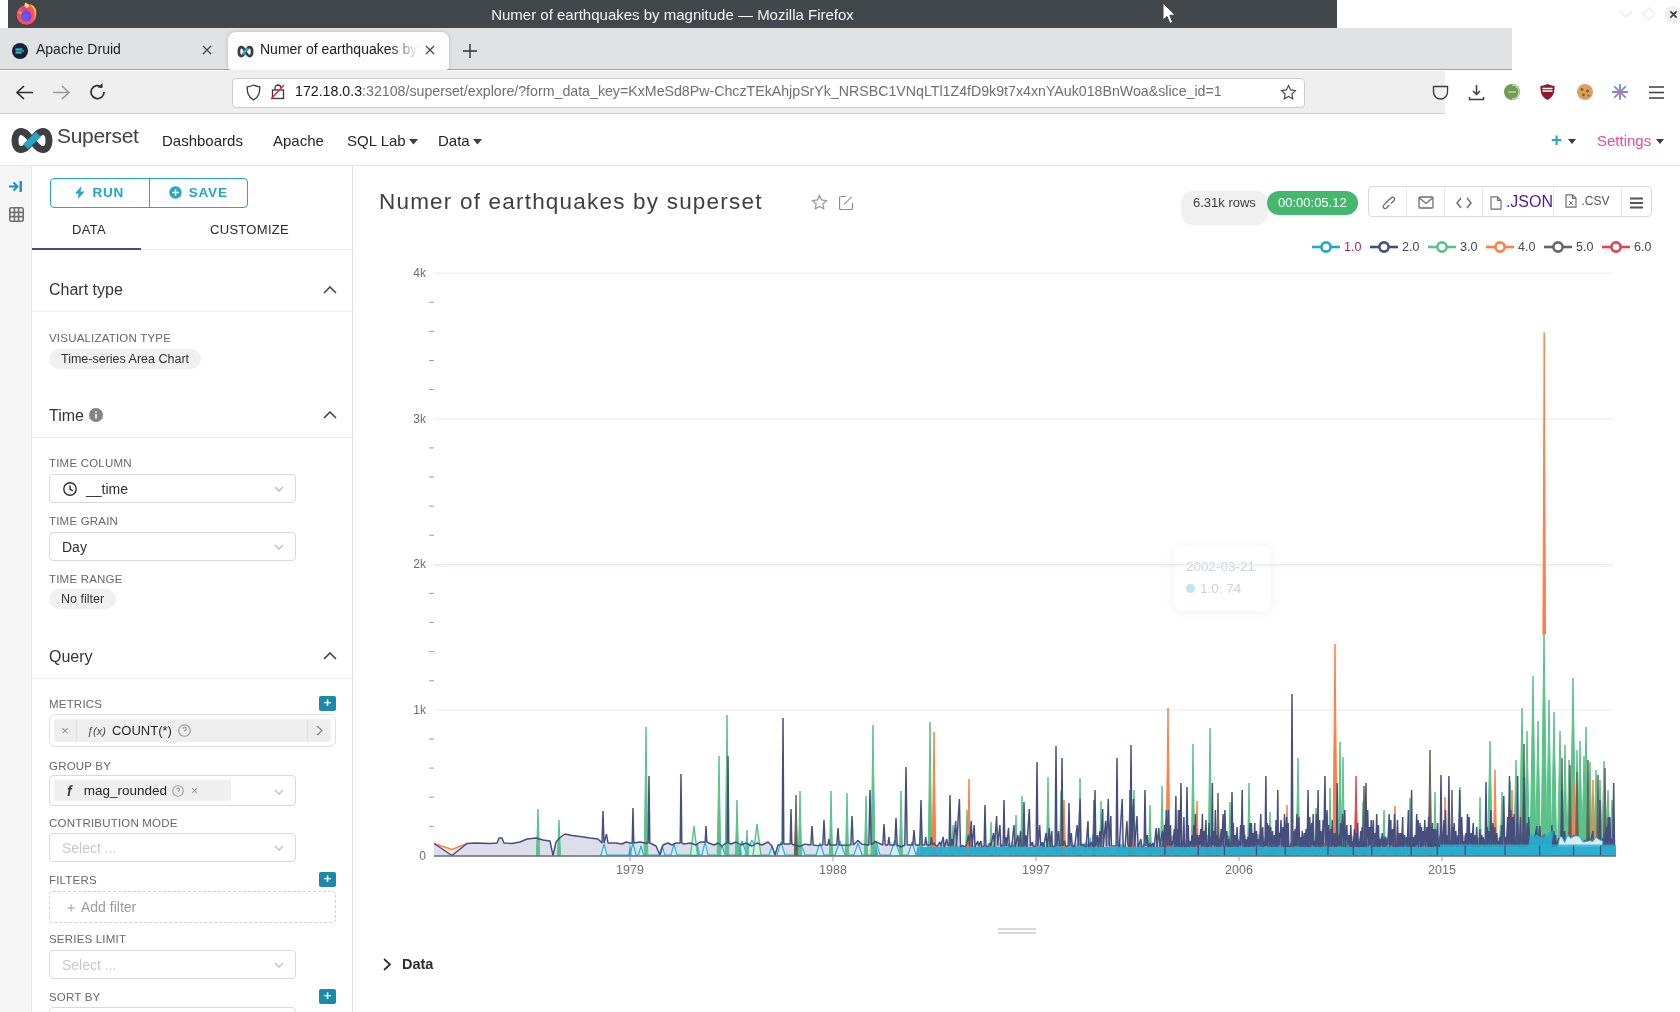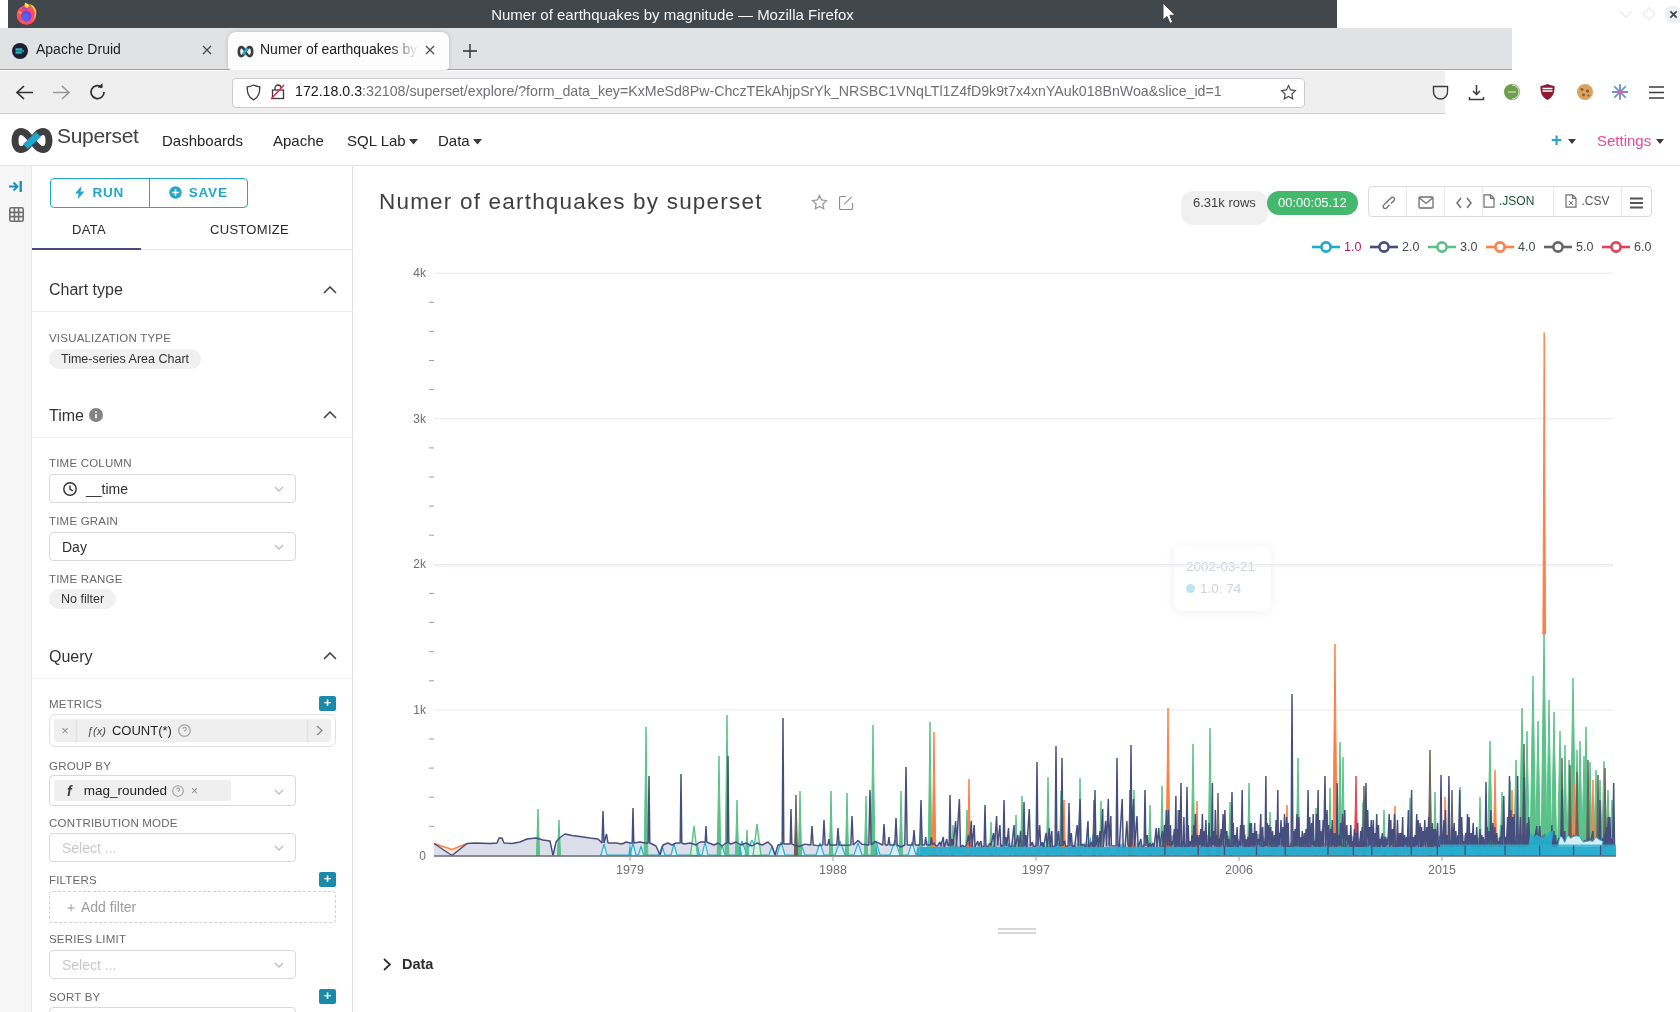--- a/index.html
+++ b/index.html
@@ -276,21 +276,21 @@
     <span style="width:38px;text-align:center;border-right:1px solid #e8e8e8;height:100%;line-height:29px"><svg width="16" height="16" viewBox="0 0 16 16" style="vertical-align:-3px">
         <path d="M6.5 9.5 12 4a2.1 2.1 0 0 1 3 3l-3.2 3.2M9.5 6.5 4 12a2.1 2.1 0 0 0 3 3l3.2-3.2M6.3 9.7l3.4-3.4" fill="none" stroke="#6f6f6f" stroke-width="1.4" transform="scale(0.93)"></path>
       </svg></span>
     <span style="width:38px;text-align:center;border-right:1px solid #e8e8e8;height:100%;line-height:29px"><svg width="16" height="13" viewBox="0 0 16 13" style="vertical-align:-2px">
         <rect x="1" y="1" width="14" height="11" rx="1" fill="none" stroke="#6f6f6f" stroke-width="1.3"></rect>
         <path d="M1.5 2 8 7.5 14.5 2" fill="none" stroke="#6f6f6f" stroke-width="1.3"></path>
       </svg></span>
     <span style="width:38px;text-align:center;border-right:1px solid #e8e8e8;height:100%;line-height:29px"><svg width="16" height="12" viewBox="0 0 16 12" style="vertical-align:-2px">
         <path d="M5 1 1 6l4 5M11 1l4 5-4 5" fill="none" stroke="#6f6f6f" stroke-width="1.5"></path>
       </svg></span>
-    <span style="width:71px;text-align:left;border-right:1px solid #e8e8e8;height:100%;line-height:29px;font-size:12px;color:#14532d"><svg width="12" height="14" viewBox="0 0 12 14" style="vertical-align:-3px;margin-right:4px">
+    <span style="width:71px;text-align:right;border-right:1px solid #e8e8e8;height:100%;line-height:29px;font-size:16px;color:#4c1d95"><svg width="12" height="14" viewBox="0 0 12 14" style="vertical-align:-3px;margin-right:4px">
         <path d="M1 .8h6.5L11 4.3V13.2H1Z" fill="none" stroke="#6f6f6f" stroke-width="1.2"></path>
         <path d="M7.5 1v3.4H11" fill="none" stroke="#6f6f6f" stroke-width="1.2"></path>
       </svg>.JSON</span>
     <span style="width:68px;text-align:center;border-right:1px solid #e8e8e8;height:100%;line-height:29px;font-size:12px;color:#555"><svg width="12" height="14" viewBox="0 0 12 14" style="vertical-align:-3px;margin-right:4px">
         <path d="M1 .8h6.5L11 4.3V13.2H1Z" fill="none" stroke="#6f6f6f" stroke-width="1.2"></path>
         <path d="M7.5 1v3.4H11" fill="none" stroke="#6f6f6f" stroke-width="1.2"></path>
         <path d="M4 7l4 4M8 7l-4 4" stroke="#6f6f6f" stroke-width="1"></path>
       </svg>.CSV</span>
     <span style="flex:1;text-align:center"><svg width="15" height="12" viewBox="0 0 15 12" style="vertical-align:-2px">
         <path d="M1 1.5h13M1 6h13M1 10.5h13" stroke="#555" stroke-width="1.8"></path>

